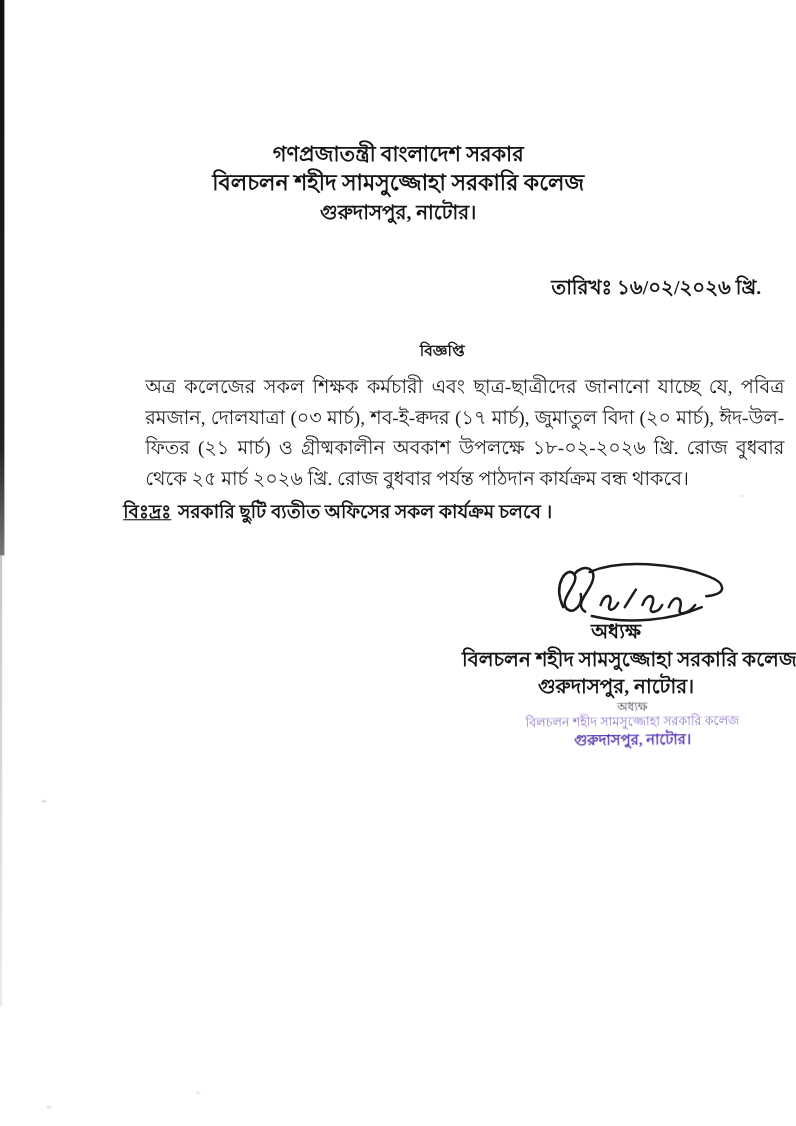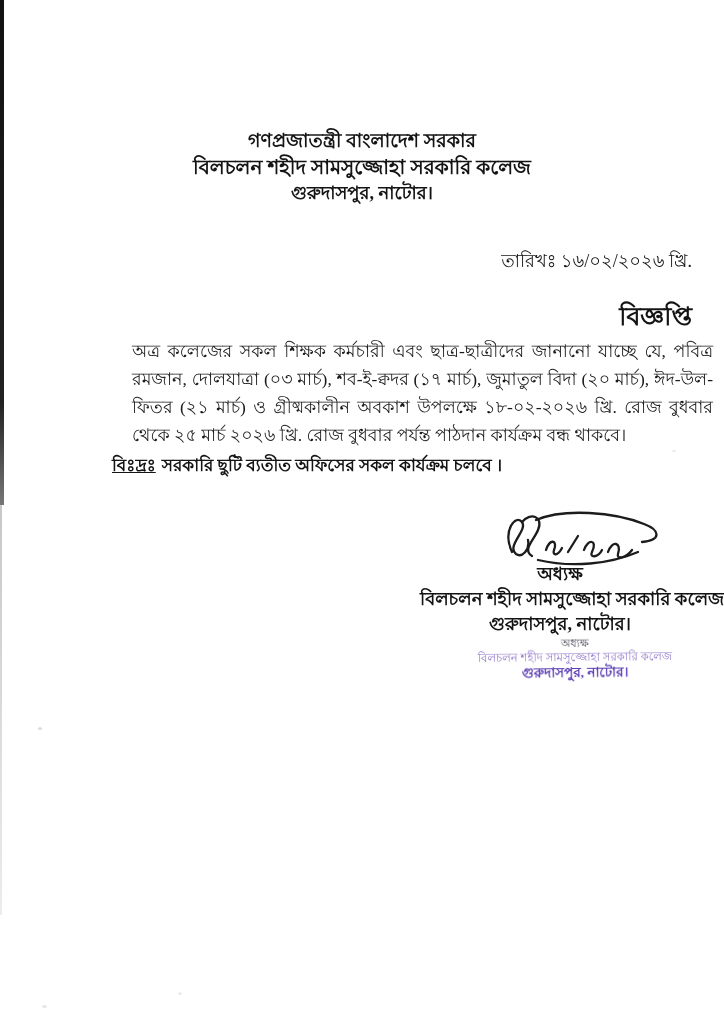--- a/index.html
+++ b/index.html
@@ -35,26 +35,26 @@
     position: absolute; top: 128px; left: 0; width: 100%;
     text-align: center; font-weight: bold; color: #141414;
   }
   .lh-1 { font-size: 19px; line-height: 26px; }
   .lh-2 { font-size: 18px; line-height: 25px; }
   .lh-3 { font-size: 20px; line-height: 27px; }
   .lh-4 { font-size: 18px; line-height: 25px; }
 
   .date-line {
     position: absolute; top: 247px; right: 32px;
-    font-size: 18px; font-weight: normal; color: #141414;
+    font-size: 18px; font-weight: bold; color: #141414;
   }
 
   .notice-title {
-    position: absolute; top: 297px; left: 112px; width: 580px;
-    text-align: right; font-size: 25px; font-weight: bold; color: #141414;
+    position: absolute; top: 308px; left: 112px; width: 580px;
+    text-align: center; font-size: 14px; font-weight: bold; color: #141414;
   }
 
   .body-text {
     position: absolute; top: 337px; left: 112px; width: 581px;
     font-size: 17.5px; line-height: 28px; text-align: justify;
     color: #1a1a1a;
     margin-left: 20px;
   }
 
   .note-line {

